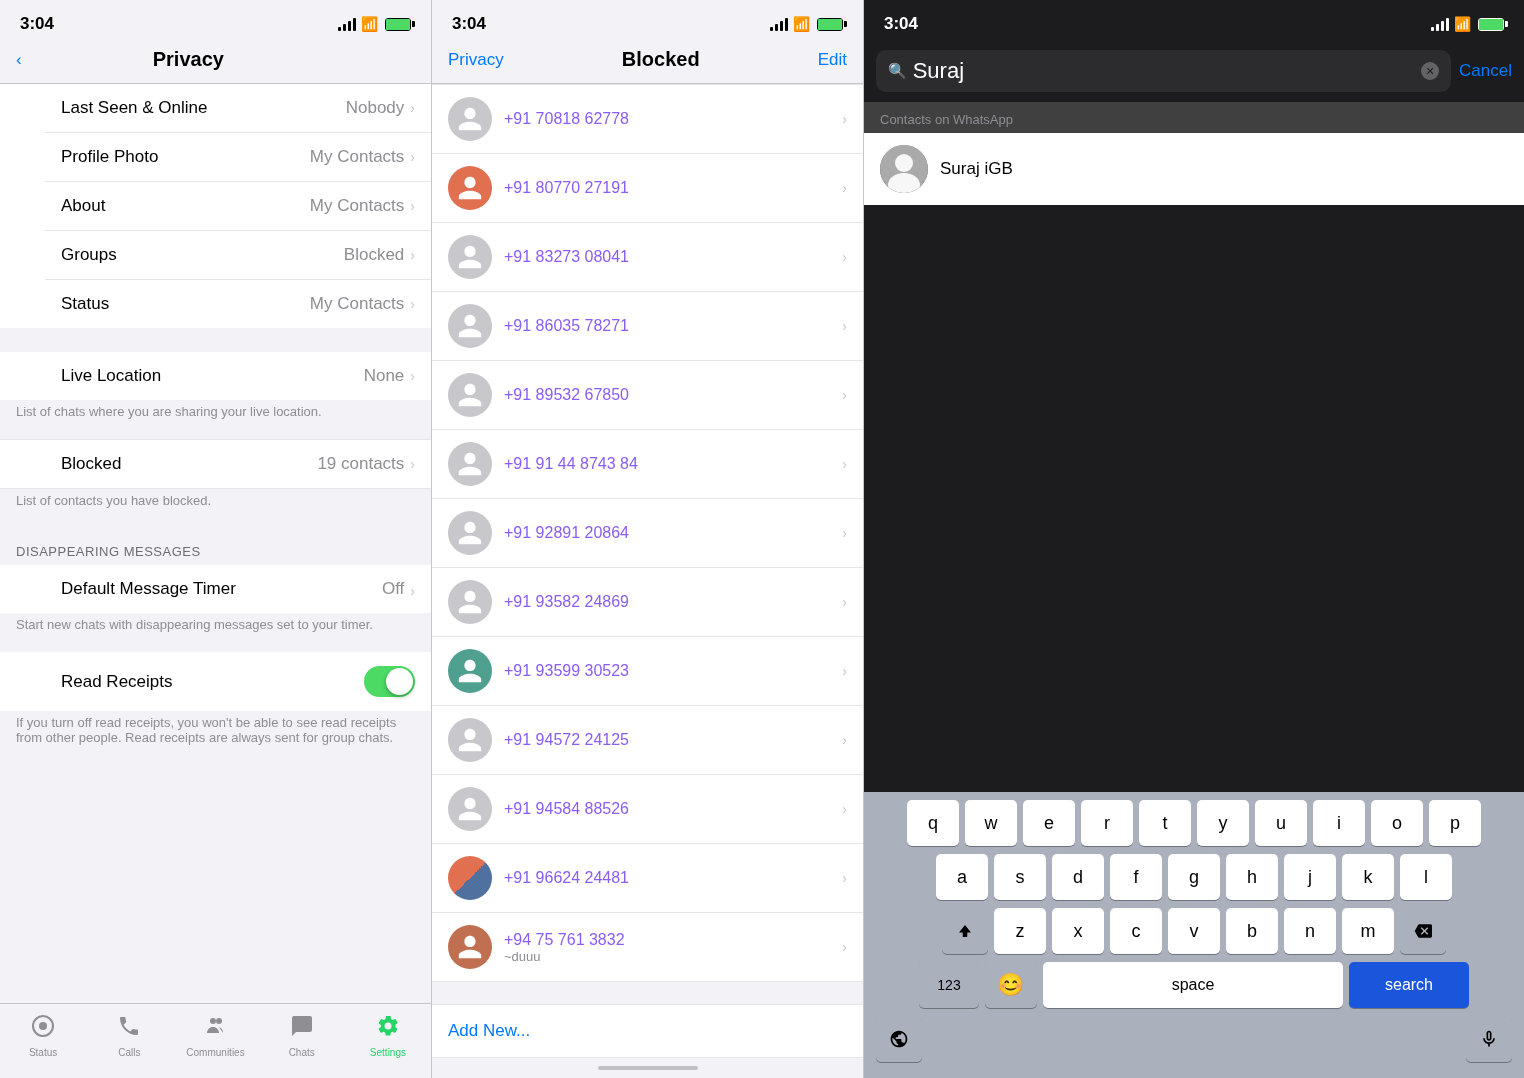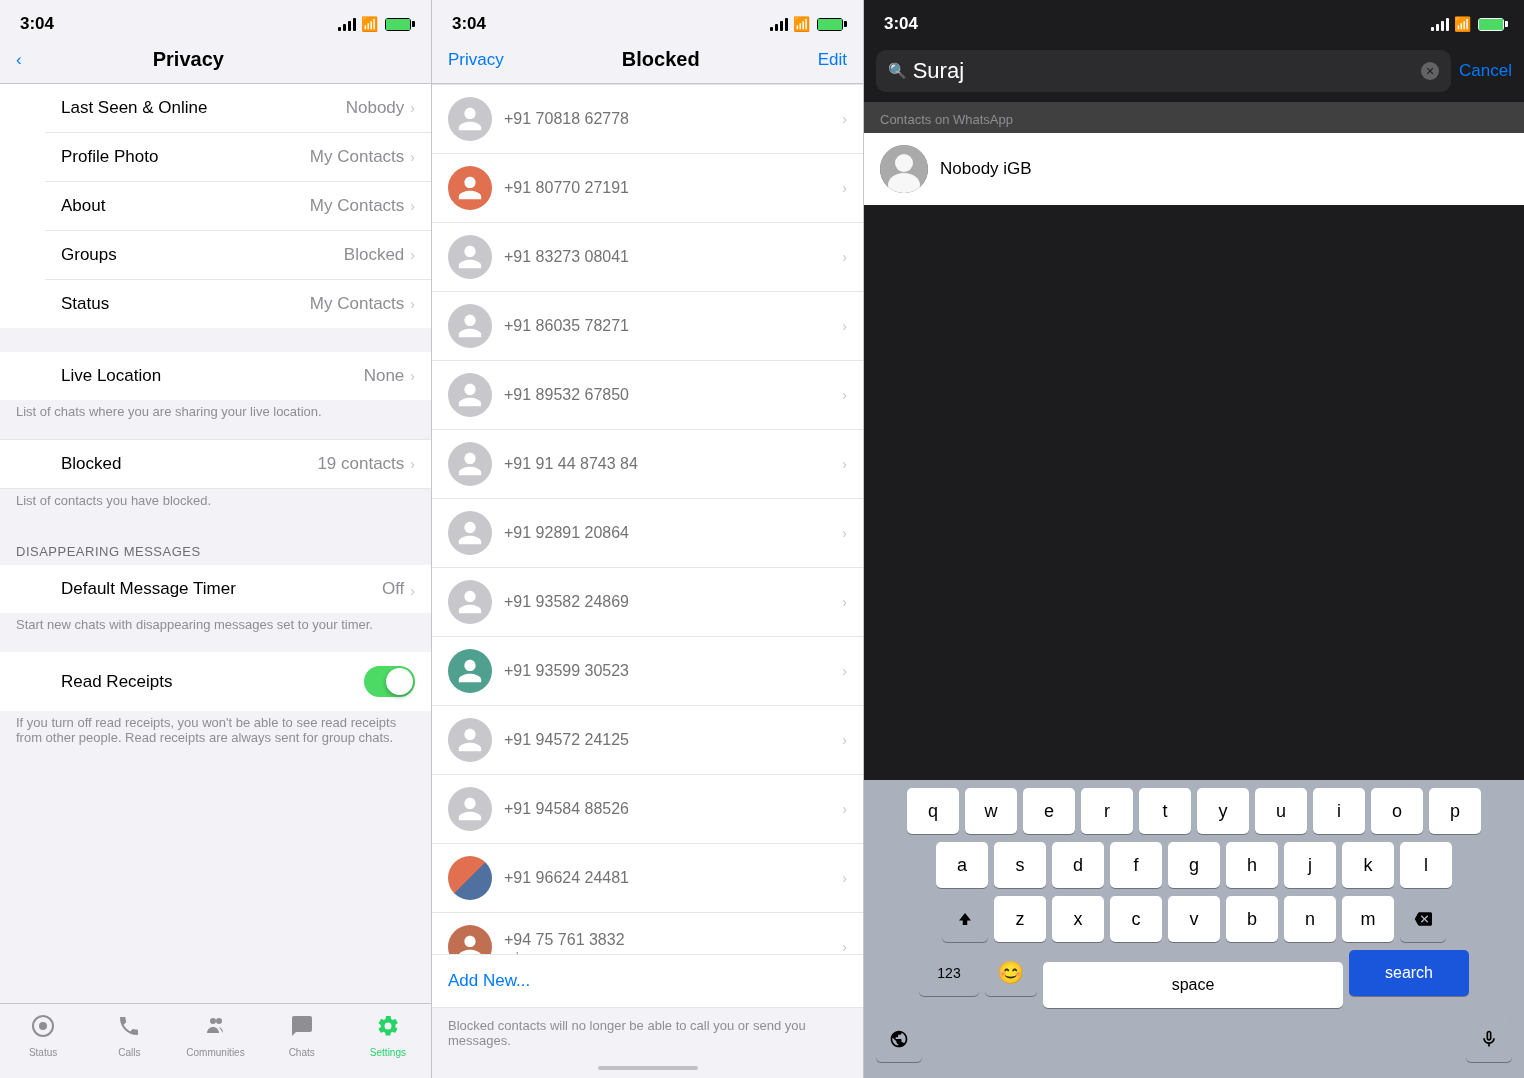--- a/index.html
+++ b/index.html
@@ -248,21 +248,21 @@
       overflow: hidden;
       flex-shrink: 0;
     }
     .blocked-avatar svg {
       width: 28px;
       height: 28px;
       fill: #fff;
     }
     .blocked-phone {
       font-size: 16px;
-      color: #737373;
+      color: #8b5cf6;
       flex: 1;
     }
     .blocked-chevron {
       color: #c7c7cc;
       font-size: 14px;
     }
     .add-new-btn {
       padding: 16px;
       color: #007aff;
       font-size: 17px;
@@ -387,21 +387,20 @@
       cursor: pointer;
     }
     .key-dark {
       background: #aab0bc;
       color: #000;
     }
     .key-space {
       flex: 4;
       max-width: 300px;
       font-size: 16px;
-      margin-top: 12px;
     }
     .key-search {
       background: #1a56db;
       color: #fff;
       flex: 2;
       max-width: 120px;
       font-size: 16px;
     }
     .key-numbers {
       background: #aab0bc;
@@ -733,21 +732,20 @@
       </div>
       <div style="flex:1;">
         <div class="blocked-phone">+94 75 761 3832</div>
         <div style="font-size:13px; color:#8e8e93;">~duuu</div>
       </div>
       <span class="blocked-chevron">›</span>
     </div>
   </div>
 
   <div class="add-new-btn">Add New...</div>
-  <div class="blocked-footer">Blocked contacts will no longer be able to call you or send you messages.</div>
 
   <div style="height:20px; background:#f2f2f7; display:flex; align-items:center; justify-content:center;">
     <div style="width:100px; height:4px; background:#000; border-radius:2px; opacity:0.2;"></div>
   </div>
 </div>
 
 <div class="panel panel-3 dark-bg">
 
   <div class="status-bar status-bar-dark">
     <span class="status-time status-time-dark">3:04</span>
@@ -782,21 +780,21 @@
 
       <div style="width:100%; height:100%; background: linear-gradient(180deg, #888 0%, #555 100%); display:flex; align-items:center; justify-content:center;">
         <svg viewBox="0 0 48 48" width="48" height="48">
           <circle cx="24" cy="24" r="24" fill="#aaa"></circle>
           <circle cx="24" cy="18" r="9" fill="#fff" opacity="0.9"></circle>
           <ellipse cx="24" cy="40" rx="16" ry="12" fill="#fff" opacity="0.9"></ellipse>
         </svg>
       </div>
     </div>
     <div class="contact-info">
-      <div class="contact-name">Nobody iGB</div>
+      <div class="contact-name">Suraj iGB</div>
     </div>
   </div>
 
   <div style="flex:1; background:#1c1c1e;"></div>
 
   <div class="keyboard">
 
     <div class="keyboard-row">
       <div class="key">q</div>
       <div class="key">w</div>

